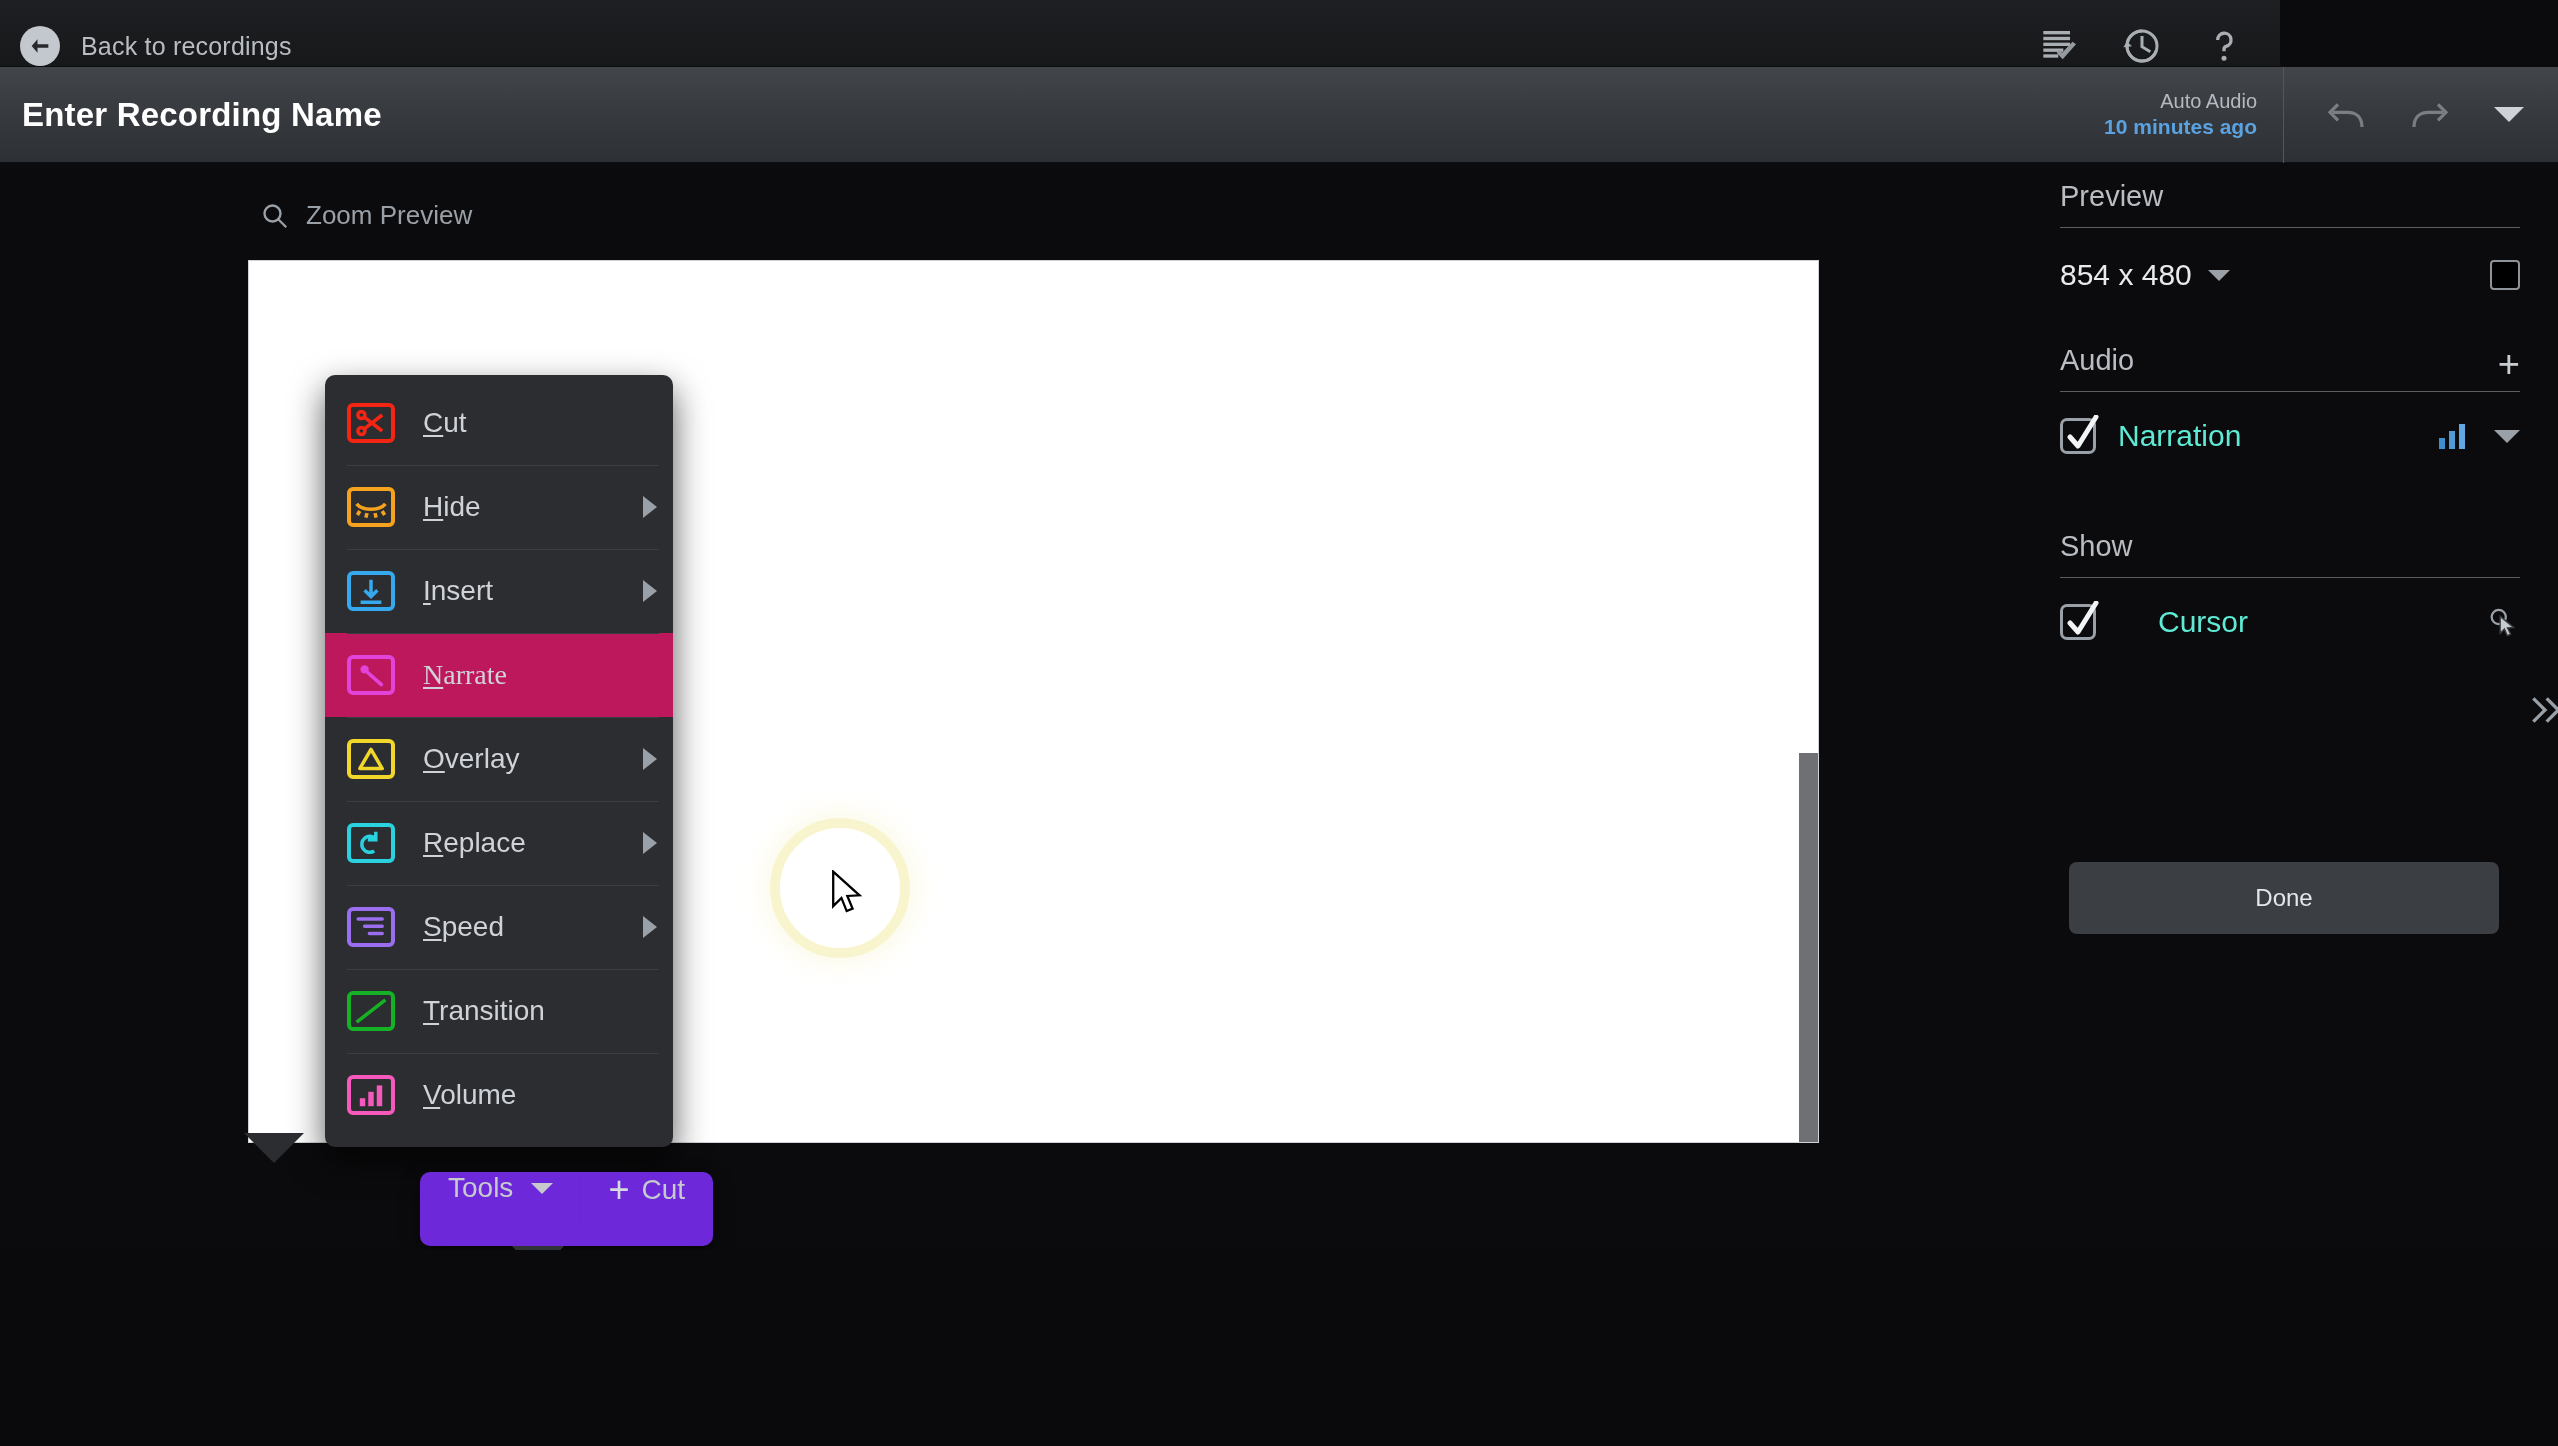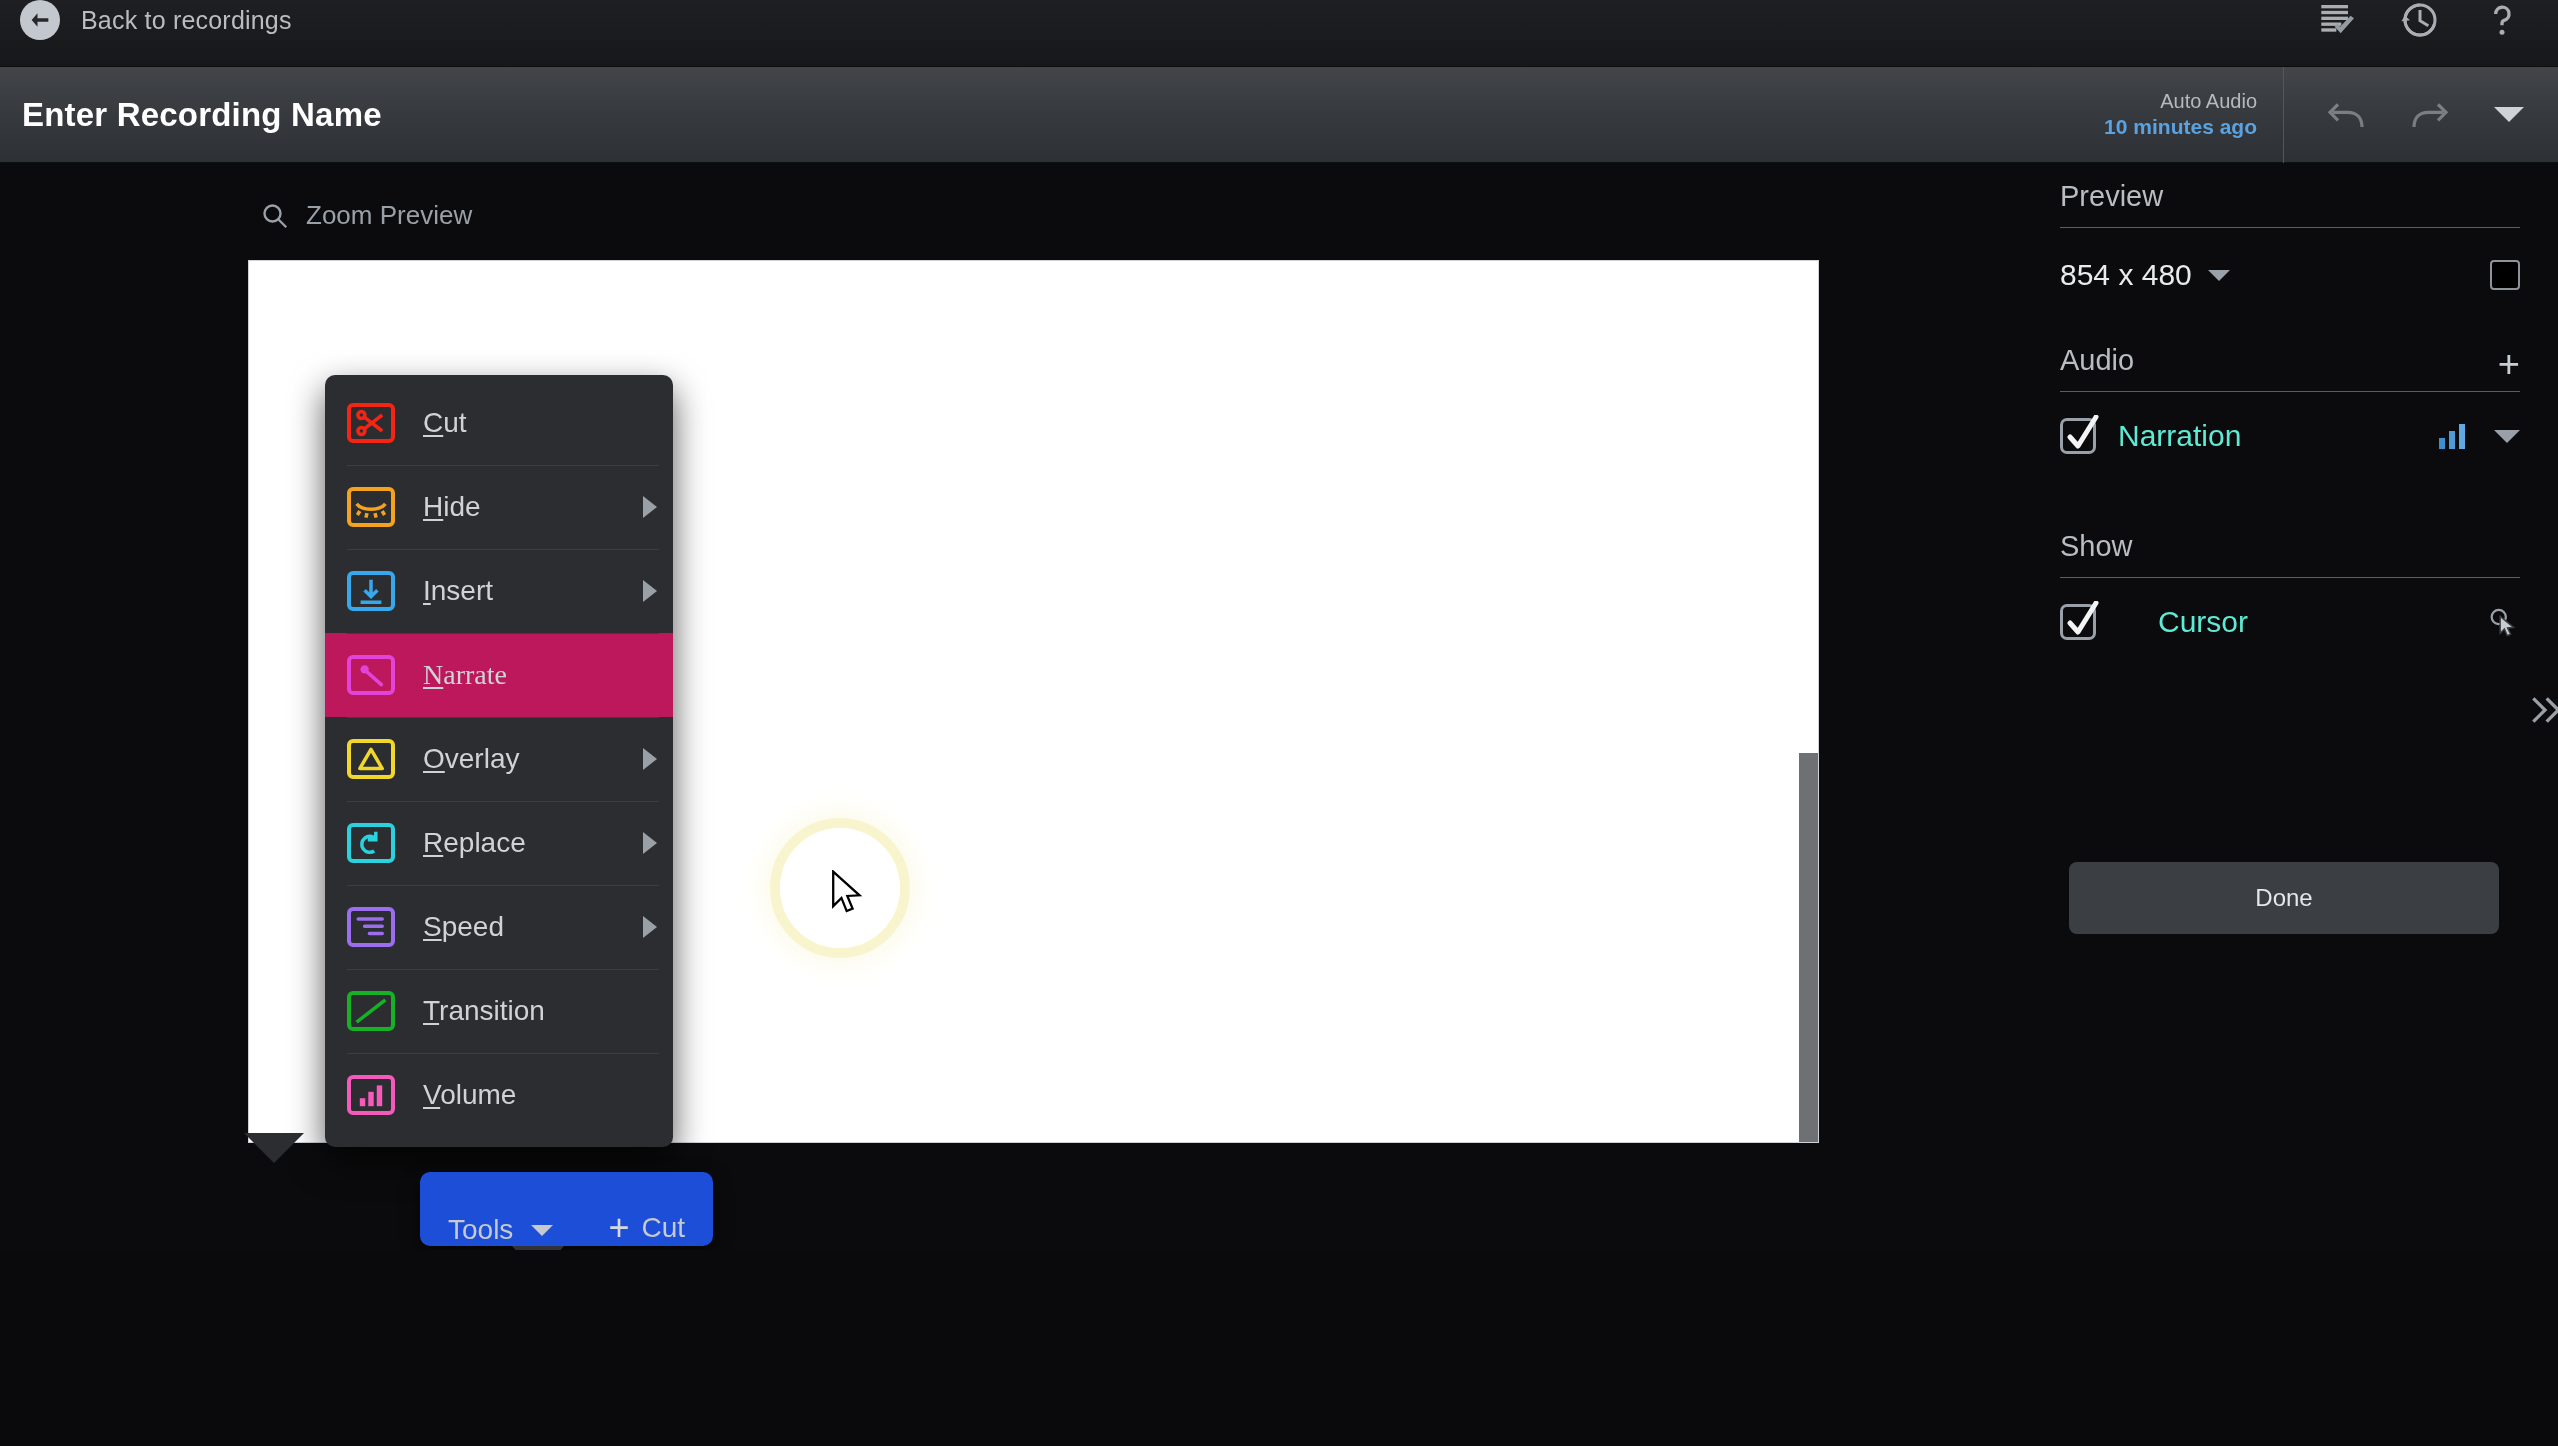--- a/index.html
+++ b/index.html
@@ -6,24 +6,24 @@
   html, body {
     width: 2558px; height: 1446px;
     background: #0a0a0c;
     font-family: "Liberation Sans", sans-serif;
     overflow: hidden;
   }
   #app { position: relative; width: 2558px; height: 1446px; background: #0b0b0d; }
 
   
   .topbar {
-    position: absolute; left: 0; top: 0; width: 2558px; height: 67px;
+    position: absolute; left: 0; top: 0; width: 2280px; height: 67px;
     background: linear-gradient(to bottom, #1e1f22 0%, #17181a 100%);
     border-bottom: 1px solid #0c0d0f;
-    display: flex; align-items: flex-start;
+    display: flex; align-items: flex-end;
   }
   .back-wrap { display: flex; align-items: center; margin-left: 20px; cursor: pointer; }
   .back-circle {
     width: 40px; height: 40px; border-radius: 50%;
     background: #c3c8ce; display: flex; align-items: center; justify-content: center;
   }
   .back-arrow { width: 20px; height: 20px; display: block; }
   .back-label { margin-left: 21px; color: #b9bdc2; font-size: 25px; letter-spacing: .2px; }
   .top-icons { margin-left: auto; display: flex; align-items: center; gap: 42px; margin-right: 36px; }
   .ticon { width: 40px; height: 40px; opacity: .85; cursor: pointer; }
@@ -95,21 +95,21 @@
   }
   .menu-tail {
     position: absolute; left: 244px; top: 1133px; width: 0; height: 0;
     border-left: 30px solid transparent; border-right: 30px solid transparent;
     border-top: 30px solid #2b2d31;
   }
 
   
   .toolsbar {
     position: absolute; left: 420px; top: 1172px; height: 74px;
-    background: #1d4ed8; border-radius: 10px; display: flex; align-items: flex-end;
+    background: #6d28d9; border-radius: 10px; display: flex; align-items: flex-start;
     box-shadow: 0 6px 18px rgba(0,0,0,.5);
   }
   .tools-btn { display: flex; align-items: center; gap: 18px; padding: 0 26px 0 28px; cursor: pointer; }
   .tools-btn .t { color: #c6cace; font-size: 28px; }
   .caret-sm { width:0;height:0;border-left:11px solid transparent;border-right:11px solid transparent;border-top:11px solid #c6cace;}
   .tools-div { width: 1px; height: 52px; background: #4c5055; }
   .cut-btn { display: flex; align-items: center; gap: 12px; padding: 0 28px; cursor: pointer; }
   .cut-btn .plus { color: #d6dade; font-size: 36px; line-height: 1; font-weight: 300; }
   .cut-btn .t { color: #c6cace; font-size: 28px; }
   .tools-tail-down {

